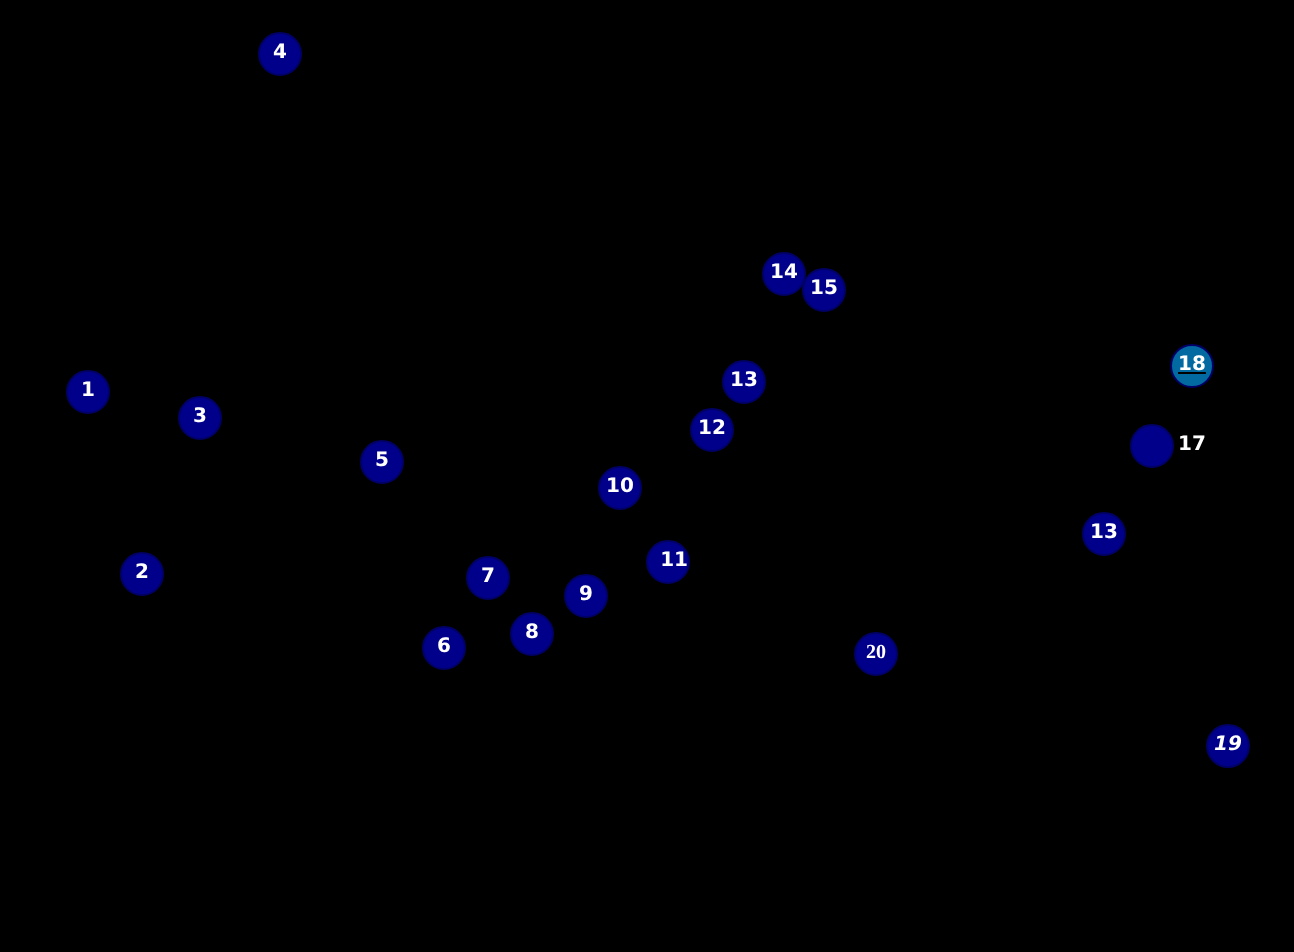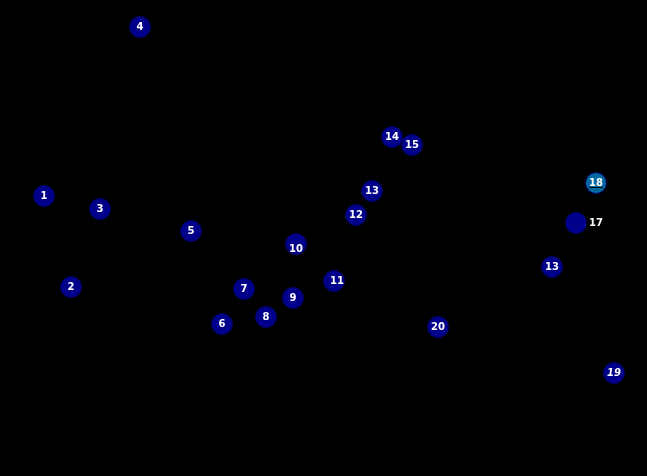--- a/index.html
+++ b/index.html
@@ -60,21 +60,21 @@
     </div>
     <div class="node" style="left: 233px; top: 278px; background: rgb(0, 0, 139); border-color: rgb(0, 0, 102);">
       <span style="color: rgb(255, 255, 255);">7</span>
     </div>
     <div class="node" style="left: 255px; top: 306px; background: rgb(0, 0, 139); border-color: rgb(0, 0, 102);">
       <span style="color: rgb(255, 255, 255);">8</span>
     </div>
     <div class="node" style="left: 282px; top: 287px; background: rgb(0, 0, 139); border-color: rgb(0, 0, 102);">
       <span style="color: rgb(255, 255, 255);">9</span>
     </div>
-    <div class="node" style="left: 285px; top: 233px; background: rgb(0, 0, 139); border-color: rgb(0, 0, 102); align-items: flex-end;">
+    <div class="node" style="left: 299px; top: 233px; background: rgb(0, 0, 139); border-color: rgb(0, 0, 102);">
       <span style="color: rgb(255, 255, 255);">10</span>
     </div>
     <div class="node" style="left: 323px; top: 270px; background: rgb(0, 0, 139); border-color: rgb(0, 0, 102); justify-content: flex-end;">
       <span style="color: rgb(255, 255, 255);">11</span>
     </div>
     <div class="node" style="left: 345px; top: 204px; background: rgb(0, 0, 139); border-color: rgb(0, 0, 102);">
       <span style="color: rgb(255, 255, 255);">12</span>
     </div>
     <div class="node" style="left: 361px; top: 180px; background: rgb(0, 0, 139); border-color: rgb(0, 0, 102);">
       <span style="color: rgb(255, 255, 255);">13</span>
@@ -91,15 +91,15 @@
     <div class="node" style="left: 565px; top: 212px; background: rgb(0, 0, 139); border-color: rgb(0, 0, 102);">
       <span style="color: rgb(255, 255, 255); margin-left: 40px;">17</span>
     </div>
     <div class="node" style="left: 585px; top: 172px; background: #0369a1; border-color: rgb(0, 0, 102); text-decoration: underline;">
       <span style="color: rgb(255, 255, 255);">18</span>
     </div>
     <div class="node" style="left: 603px; top: 362px; background: rgb(0, 0, 139); border-color: rgb(0, 0, 102); font-style: italic;">
       <span style="color: rgb(255, 255, 255);">19</span>
     </div>
     <div class="node" style="left: 427px; top: 316px; background: rgb(0, 0, 139); border-color: rgb(0, 0, 102);">
-      <span style="color: rgb(255, 255, 255);">20</span>
+      <span style="color: rgb(255, 255, 255); font-family: Liberation Serif, serif;">20</span>
     </div>
   </div>
 
 </body></html>

